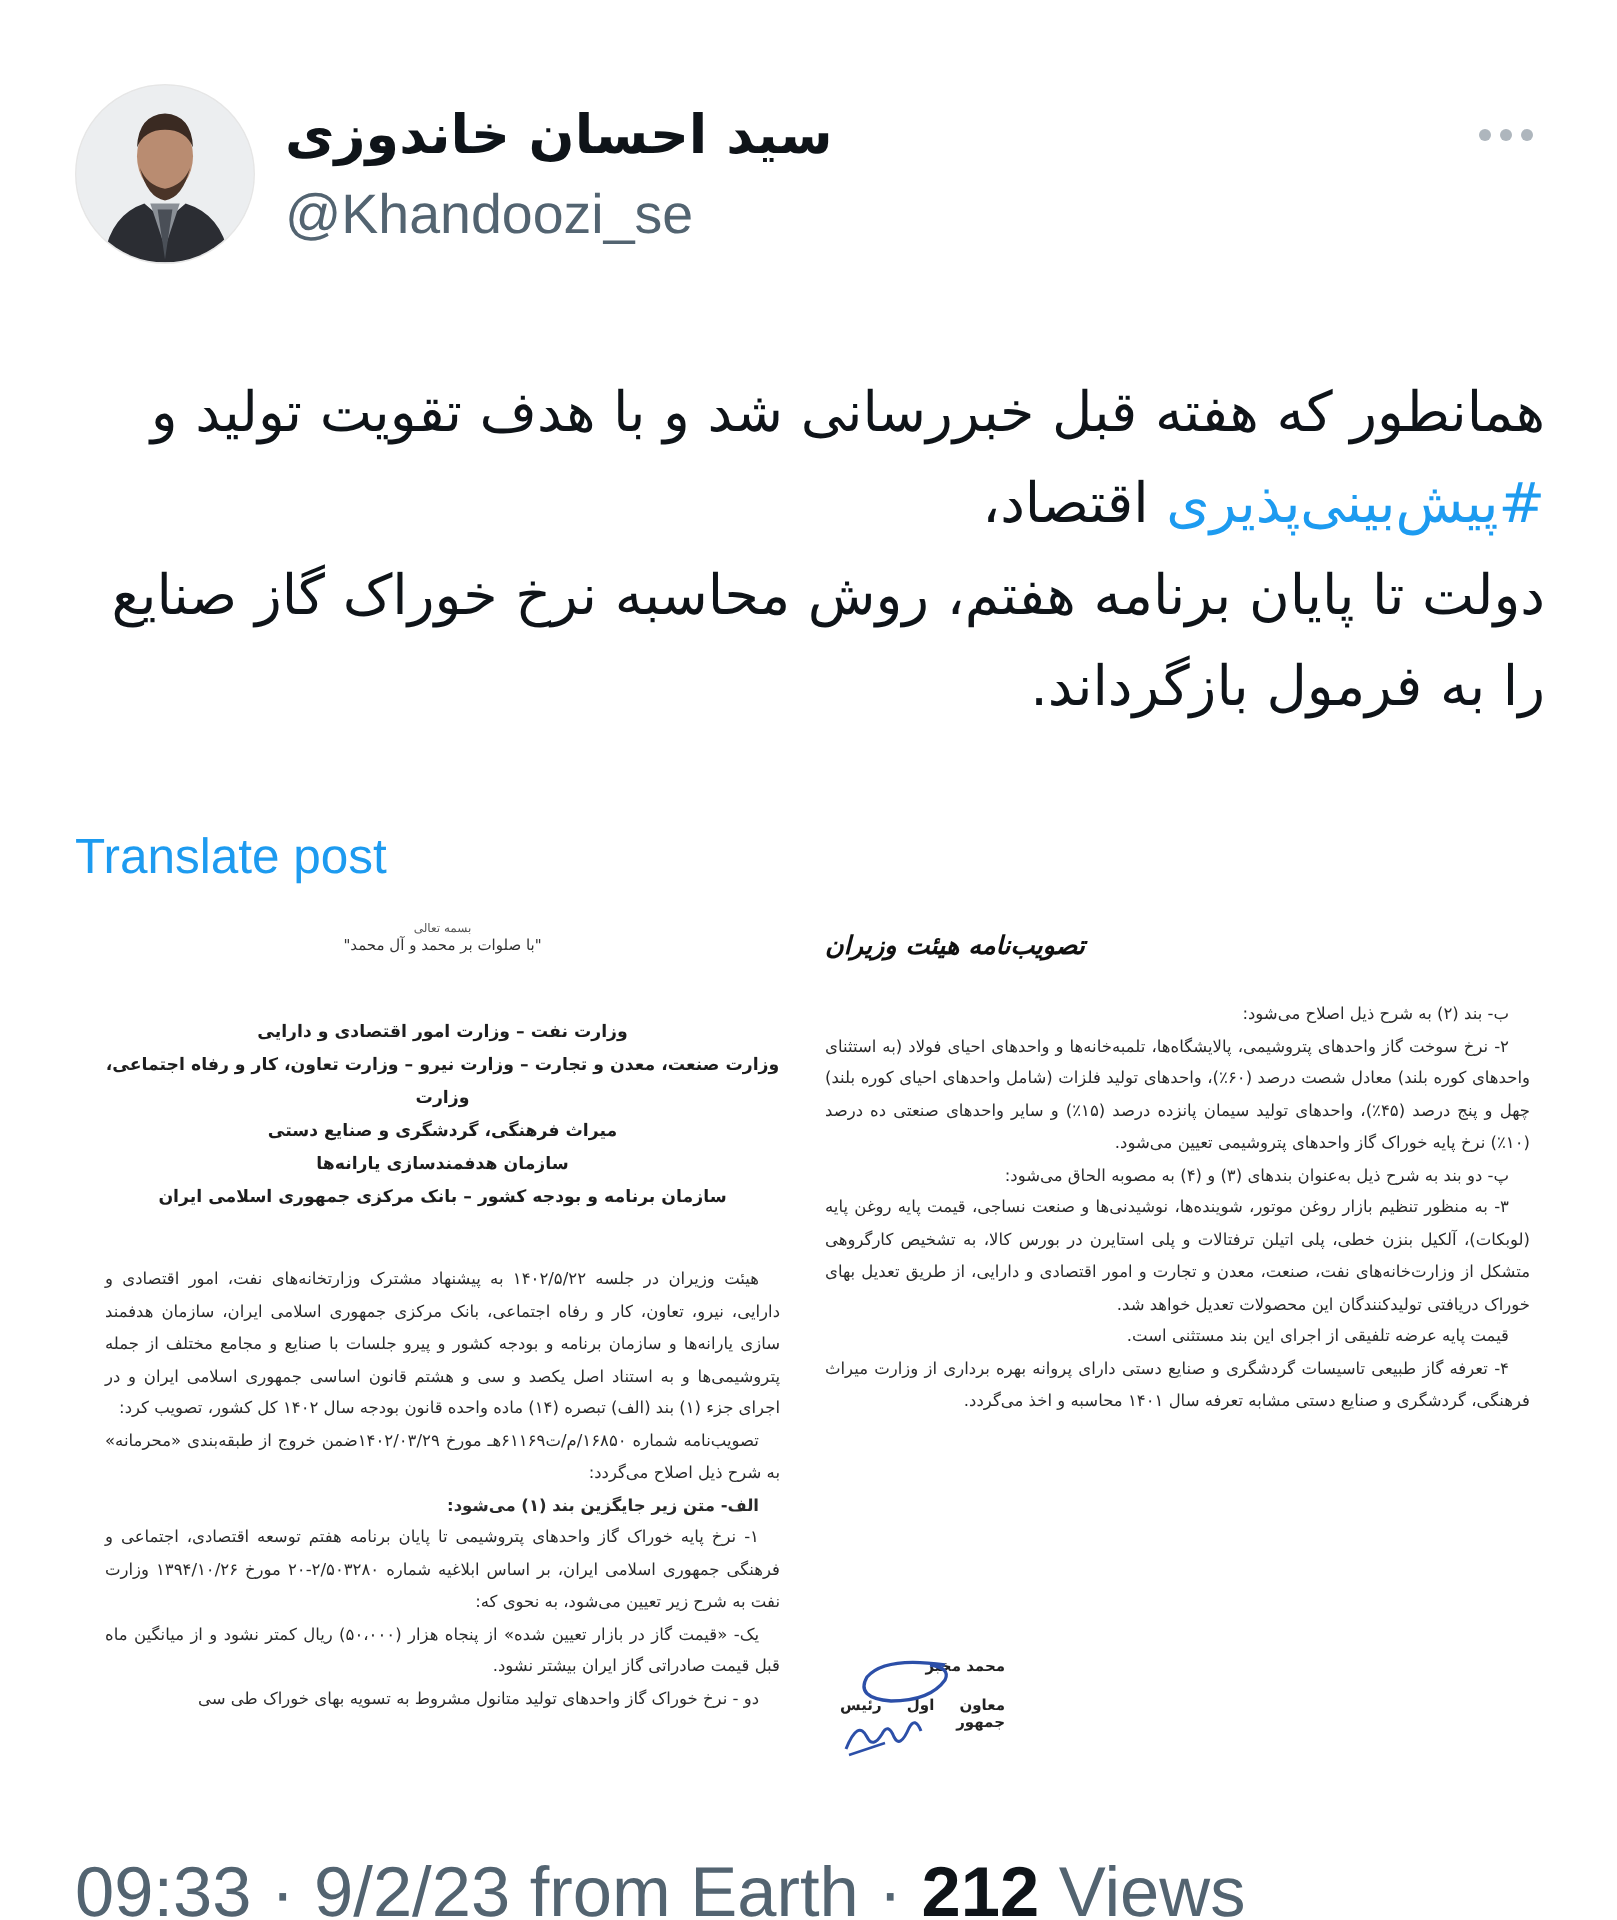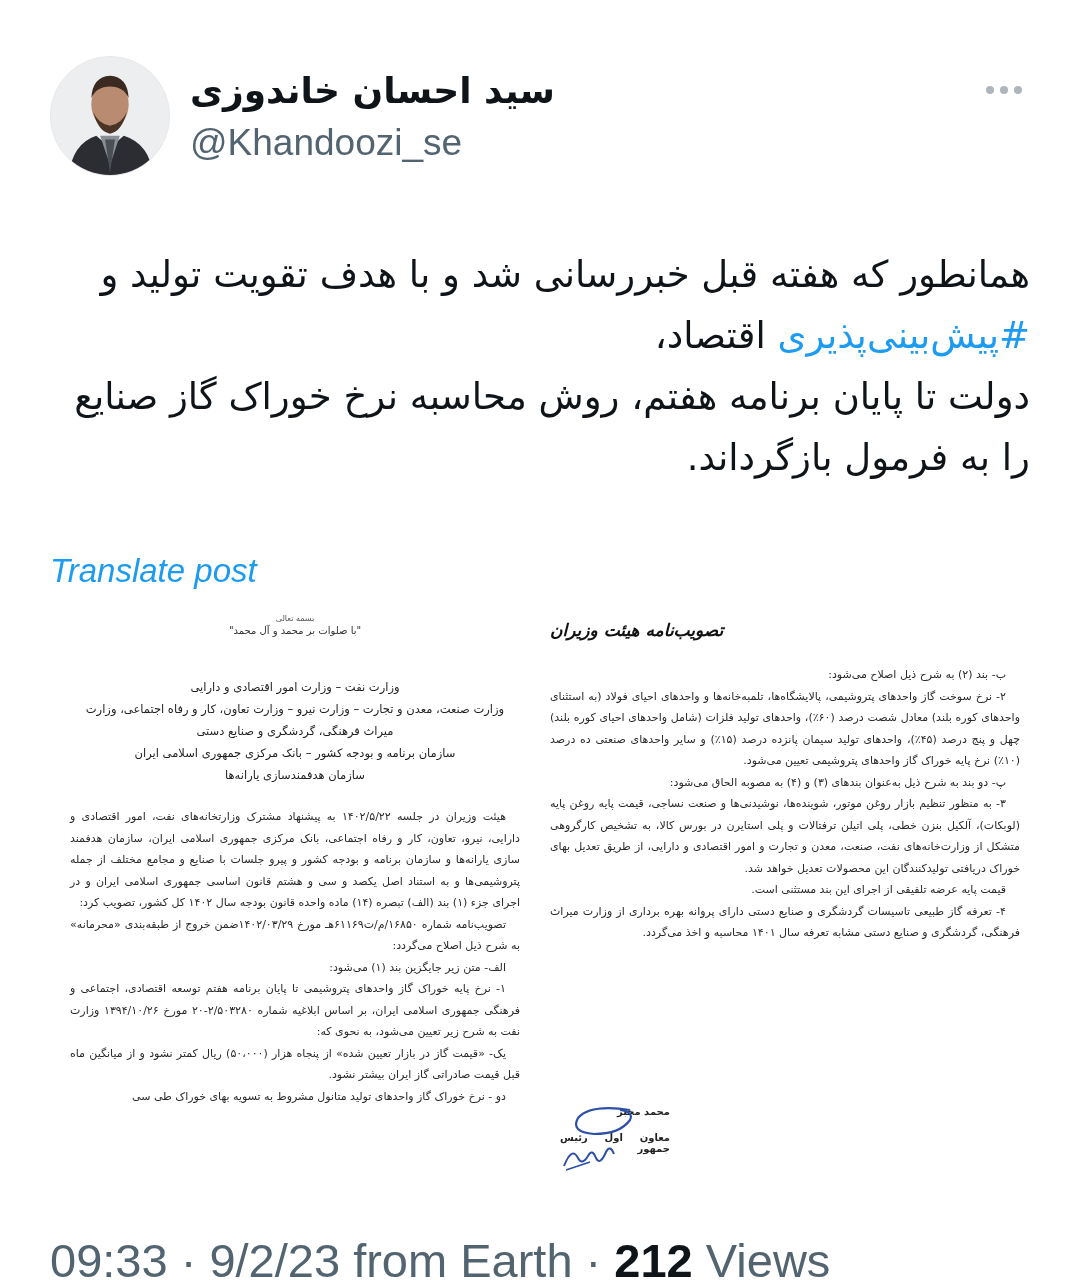--- a/index.html
+++ b/index.html
@@ -33,40 +33,40 @@
     
     .body-text {
       position: absolute; left: 50px; top: 244px; width: 980px;
       direction: rtl; text-align: right;
       font-family: "DejaVu Sans", sans-serif; font-size: 37px; line-height: 61px; color: #0f1419;
     }
     .hashtag { color: #1d9bf0; cursor: pointer; }
 
     .translate {
       position: absolute; left: 50px; top: 552px;
-      font-family: "Liberation Sans", sans-serif; font-size: 33px; color: #1d9bf0; cursor: pointer; font-style: italic;
+      font-family: "Liberation Sans", sans-serif; font-size: 33px; color: #1d9bf0; cursor: pointer;
     }
 
     
     .doc {
       position: absolute; left: 50px; top: 606px; width: 1000px; height: 580px;
       background: #ffffff; overflow: hidden; cursor: pointer;
     }
     .page {
       position: absolute; top: 0; height: 580px; direction: rtl; text-align: justify;
       font-family: "DejaVu Sans", sans-serif; color: #2a2a2a;
     }
     .page-left { left: 20px; width: 450px; }
     .page-right { left: 500px; width: 470px; }
 
     .bism { text-align: center; font-size: 8px; color: #555; margin-top: 8px; }
     .salavat { text-align: center; font-size: 10px; color: #333; margin-top: 2px; }
-    .recipients { margin-top: 40px; text-align: center; font-weight: normal; font-size: 11.5px; line-height: 22px; color: #1e1e1e; }
+    .recipients { margin-top: 40px; text-align: center; font-weight: bold; font-size: 11.5px; line-height: 22px; color: #1e1e1e; }
     .para { font-size: 11px; line-height: 21.5px; margin-top: 0; text-indent: 14px; }
-    .para.first { margin-top: 20px; }
+    .para.first { margin-top: 34px; }
 
     .doc-title {
       text-align: left; font-family: "DejaVu Serif", serif; font-style: italic; font-weight: bold;
       font-size: 17px; color: #111; margin-top: 14px;
     }
     .right-body { margin-top: 24px; }
     .sign-block { position: absolute; left: 10px; top: 490px; width: 140px; height: 80px; direction: rtl; }
     .sign-name { position: absolute; right: 30px; top: 10px; font-size: 10px; font-weight: bold; color: #222; }
     .sign-role { position: absolute; right: 30px; top: 36px; font-size: 10px; font-weight: bold; color: #222; }
     .signature { position: absolute; left: 0; top: 0; width: 120px; height: 80px; }
@@ -112,26 +112,26 @@
   <div class="translate">Translate post</div>
 
   <div class="doc">
     <div class="page page-left">
       <div class="bism">بسمه تعالی</div>
       <div class="salavat">"با صلوات بر محمد و آل محمد"</div>
       <div class="recipients">
         <div>وزارت نفت – وزارت امور اقتصادی و دارایی</div>
         <div>وزارت صنعت، معدن و تجارت – وزارت نیرو – وزارت تعاون، کار و رفاه اجتماعی، وزارت</div>
         <div>میراث فرهنگی، گردشگری و صنایع دستی</div>
+        <div>سازمان هدفمندسازی یارانه‌ها</div>
         <div>سازمان برنامه و بودجه کشور – بانک مرکزی جمهوری اسلامی ایران</div>
-        <div>سازمان هدفمندسازی یارانه‌ها</div>
       </div>
       <p class="para first">هیئت وزیران در جلسه ۱۴۰۲/۵/۲۲ به پیشنهاد مشترک وزارتخانه‌های نفت، امور اقتصادی و دارایی، نیرو، تعاون، کار و رفاه اجتماعی، بانک مرکزی جمهوری اسلامی ایران، سازمان هدفمند سازی یارانه‌ها و سازمان برنامه و بودجه کشور و پیرو جلسات با صنایع و مجامع مختلف از جمله پتروشیمی‌ها و به استناد اصل یکصد و سی و هشتم قانون اساسی جمهوری اسلامی ایران و در اجرای جزء (۱) بند (الف) تبصره (۱۴) ماده واحده قانون بودجه سال ۱۴۰۲ کل کشور، تصویب کرد:</p>
       <p class="para">تصویب‌نامه شماره ۱۶۸۵۰/م/ت۶۱۱۶۹هـ مورخ ۱۴۰۲/۰۳/۲۹ضمن خروج از طبقه‌بندی «محرمانه» به شرح ذیل اصلاح می‌گردد:</p>
-      <p class="para" style="font-weight:normal">الف- متن زیر جایگزین بند (۱) می‌شود:</p>
+      <p class="para" style="font-weight:bold">الف- متن زیر جایگزین بند (۱) می‌شود:</p>
       <p class="para">۱- نرخ پایه خوراک گاز واحدهای پتروشیمی تا پایان برنامه هفتم توسعه اقتصادی، اجتماعی و فرهنگی جمهوری اسلامی ایران، بر اساس ابلاغیه شماره ۲/۵۰۳۲۸۰-۲۰ مورخ ۱۳۹۴/۱۰/۲۶ وزارت نفت به شرح زیر تعیین می‌شود، به نحوی که:</p>
       <p class="para">یک- «قیمت گاز در بازار تعیین شده» از پنجاه هزار (۵۰،۰۰۰) ریال کمتر نشود و از میانگین ماه قبل قیمت صادراتی گاز ایران بیشتر نشود.</p>
       <p class="para">دو - نرخ خوراک گاز واحدهای تولید متانول مشروط به تسویه بهای خوراک طی سی</p>
     </div>
 
     <div class="page page-right">
       <div class="doc-title">تصویب‌نامه هیئت وزیران</div>
       <div class="right-body">
         <p class="para">ب- بند (۲) به شرح ذیل اصلاح می‌شود:</p>
         <p class="para">۲- نرخ سوخت گاز واحدهای پتروشیمی، پالایشگاه‌ها، تلمبه‌خانه‌ها و واحدهای احیای فولاد (به استثنای واحدهای کوره بلند) معادل شصت درصد (۶۰٪)، واحدهای تولید فلزات (شامل واحدهای احیای کوره بلند) چهل و پنج درصد (۴۵٪)، واحدهای تولید سیمان پانزده درصد (۱۵٪) و سایر واحدهای صنعتی ده درصد (۱۰٪) نرخ پایه خوراک گاز واحدهای پتروشیمی تعیین می‌شود.</p>

